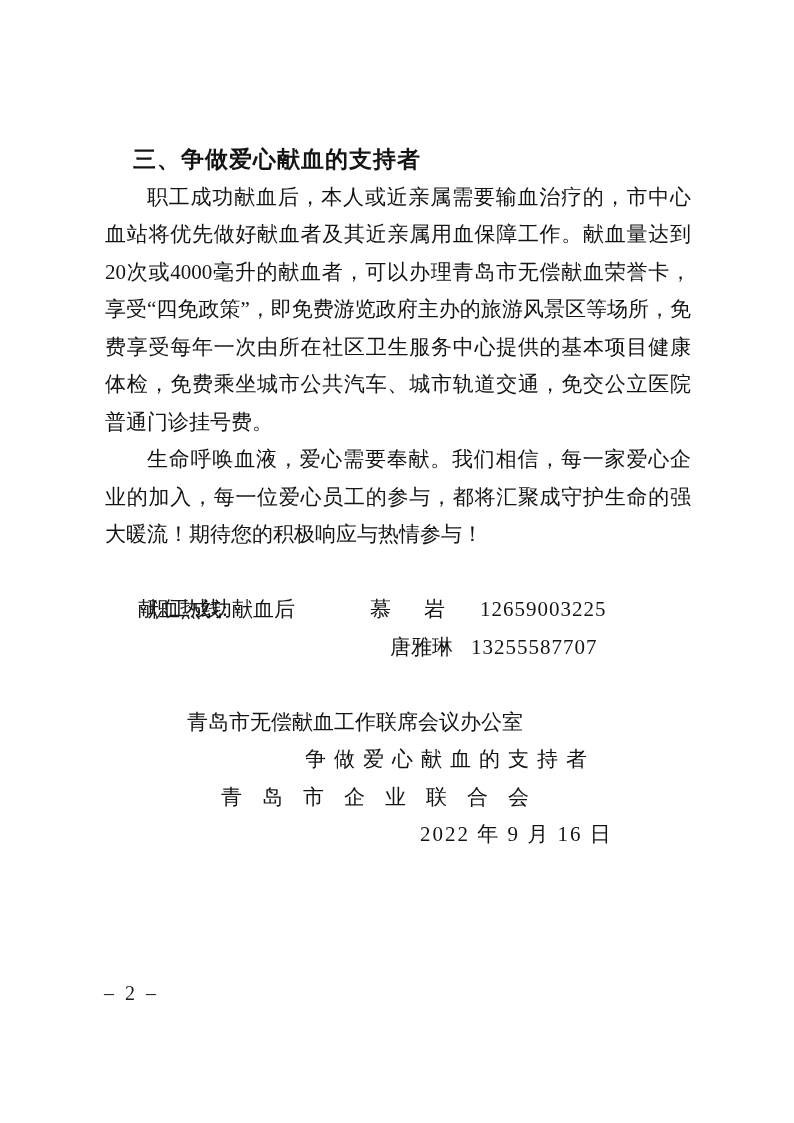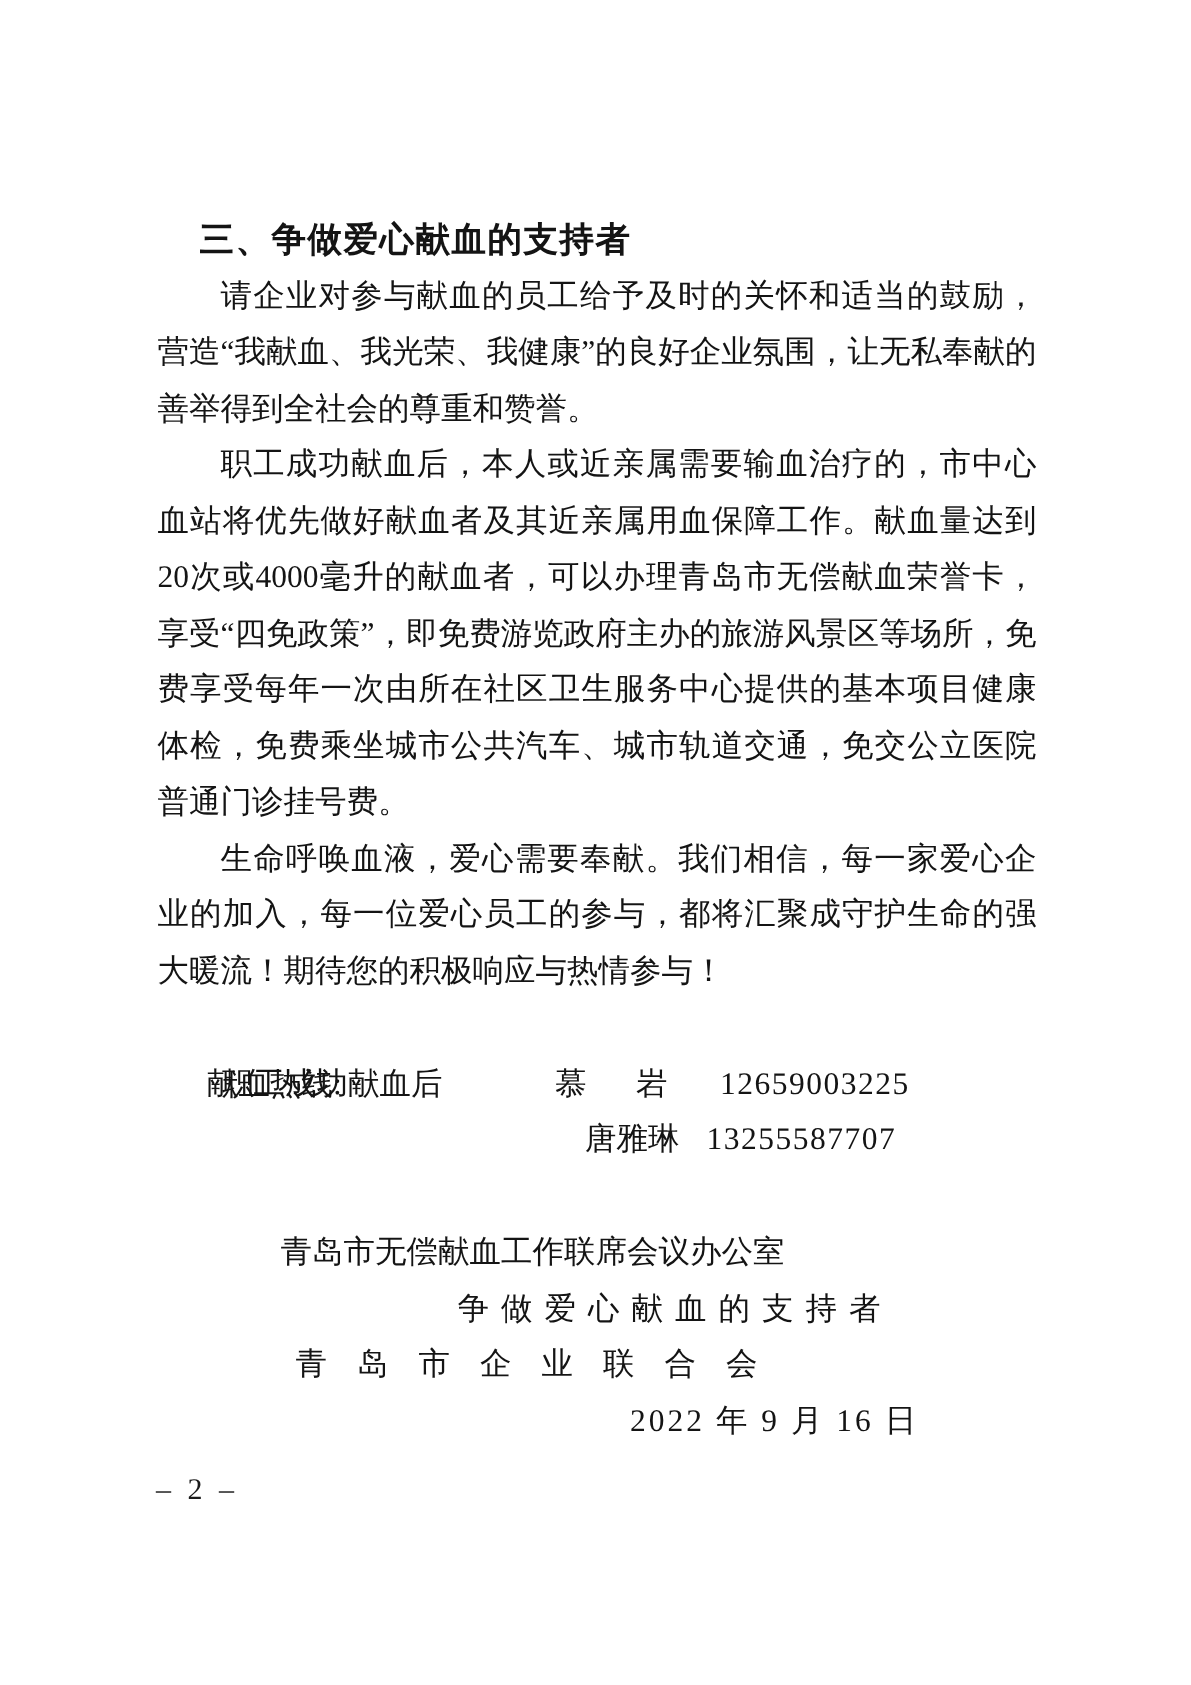--- a/index.html
+++ b/index.html
@@ -55,42 +55,41 @@
   .hl-org    { margin-left: 10px; }
   .hl-name-0 { left: 265px; letter-spacing: 6px; }
   .hl-phone-0{ left: 375px; letter-spacing: 1px; }
   .hl-name-1 { left: 285px; }
   .hl-phone-1{ left: 366px; letter-spacing: 1px; }
   
   .signature { margin-top: 37.5px; }
   .sig-line  { margin: 0; white-space: nowrap; }
   .sig-0 { margin-left: 82px; }
   .sig-1 { margin-left: 200px; letter-spacing: 8px; }
-  .sig-2 { margin-left: 92px; letter-spacing: 20px; }
+  .sig-2 { margin-left: 116px; letter-spacing: 20px; }
   .sig-date { margin-left: 315px; letter-spacing: 2px; }
   
   .page-number {
     position: absolute;
     left: 104px;
     top: 982px;
     font-family: "Liberation Serif", "DejaVu Serif", serif;
     font-size: 20px;
     letter-spacing: 3px;
     color: #1a1a1a;
   }
 </style>
 </head>
 <body>
 
 <div class="page">
   <div class="content">
 
     <h2 class="heading">三、争做爱心献血的支持者</h2>
 
-    <p class="body-para">请企业对参与献血的员工给予及时的关怀和适当的鼓励，营造“我献血、我光荣、我健康”的良好企业氛围，让无私奉献的善举得到全社会的尊重和赞誉。</p>
 
     <p class="body-para">职工成功献血后，本人或近亲属需要输血治疗的，市中心血站将优先做好献血者及其近亲属用血保障工作。献血量达到20次或4000毫升的献血者，可以办理青岛市无偿献血荣誉卡，享受“四免政策”，即免费游览政府主办的旅游风景区等场所，免费享受每年一次由所在社区卫生服务中心提供的基本项目健康体检，免费乘坐城市公共汽车、城市轨道交通，免交公立医院普通门诊挂号费。</p>
 
     <p class="body-para">生命呼唤血液，爱心需要奉献。我们相信，每一家爱心企业的加入，每一位爱心员工的参与，都将汇聚成守护生命的强大暖流！期待您的积极响应与热情参与！</p>
 
     <div class="hotline">
       <div class="hl-line">
         <span class="hl-head">
             <span>献血热线:</span>
             <span class="hl-org">职工成功献血后</span>

